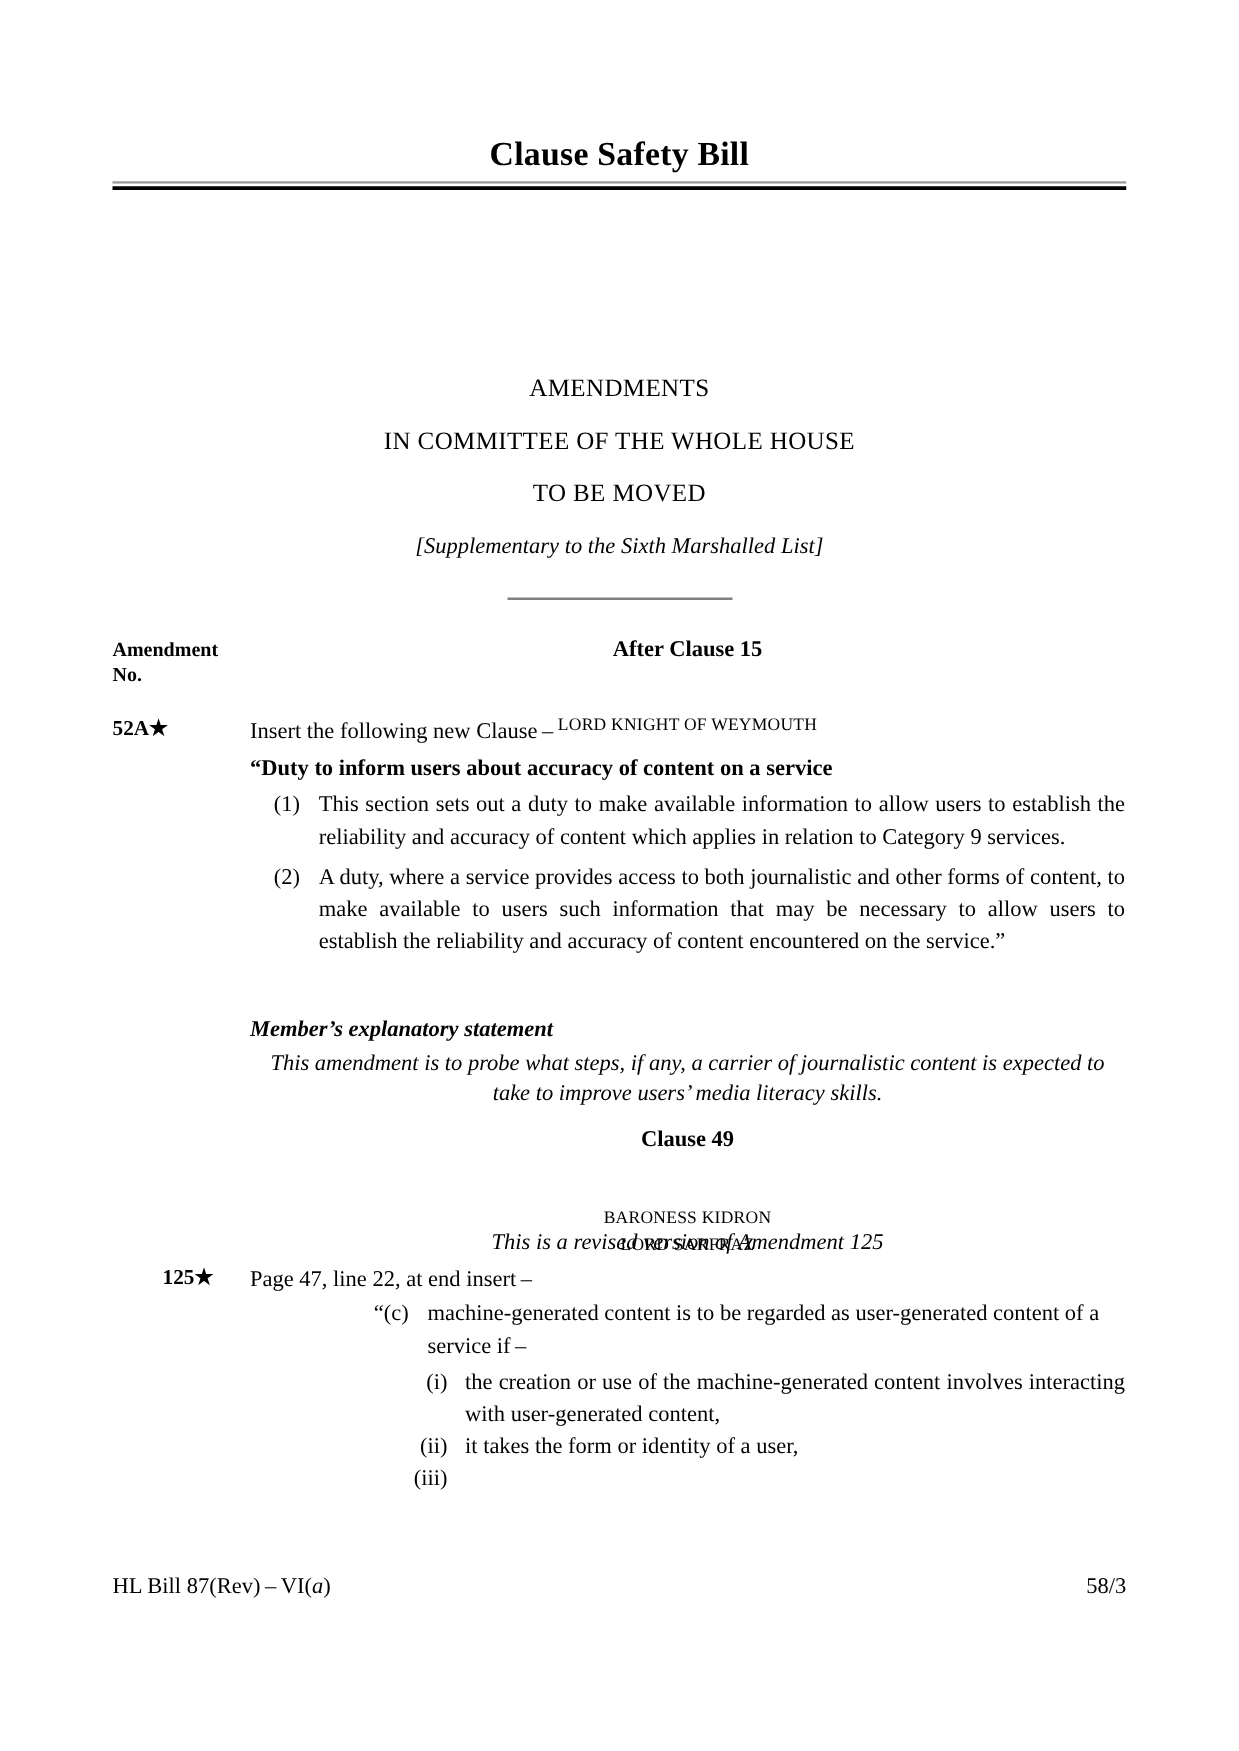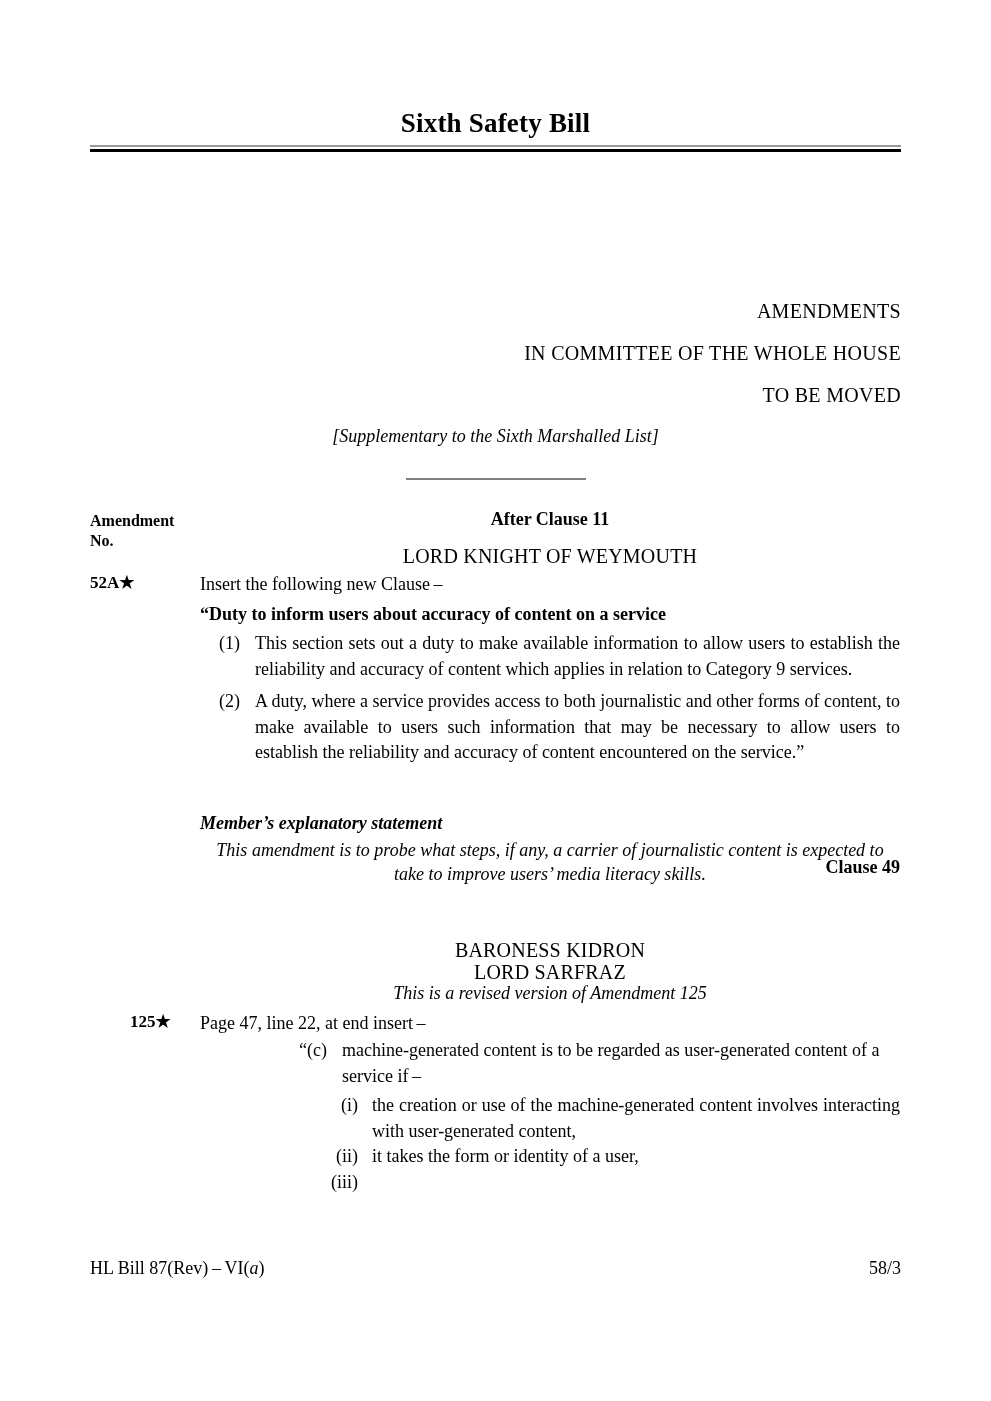--- a/index.html
+++ b/index.html
@@ -55,21 +55,20 @@
     position: absolute;
     left: 90px;
     top: 300px;
     width: 811px;
     text-align: center;
   }
   .head-line {
     font-size: 20px;
     letter-spacing: 0.3px;
     margin-bottom: 19px;
-    text-align: right;
   }
   .head-sub {
     font-size: 18px;
     font-style: italic;
     margin-top: 2px;
   }
   .sep-rule {
     width: 180px;
     height: 2px;
     background: #808080;
@@ -100,22 +99,23 @@
   .center-col {
     position: absolute;
     left: 200px;
     width: 700px;
     text-align: center;
   }
 
   .bold { font-weight: bold; }
   .ital { font-style: italic; }
   .caps-name {
-    font-size: 20px;
+    font-size: 14px;
     letter-spacing: 0.2px;
+    margin-top: 28px;
   }
   .clause-head {
     font-size: 18px;
     font-weight: bold;
   }
 
   
   .item {
     position: relative;
     padding-left: 55px;
@@ -184,41 +184,41 @@
     font-size: 18px;
   }
   .footer .left { float: left; }
   .footer .right { float: right; margin-left: 28px; }
 </style>
 </head>
 <body>
 
 <div class="page">
 
-  <div class="doc-title">Sixth Safety Bill</div>
+  <div class="doc-title">Clause Safety Bill</div>
   <div class="title-rules">
     <div class="rule-thin"></div>
     <div class="rule-gap"></div>
     <div class="rule-thick"></div>
   </div>
 
   <div class="head-block">
     <div class="head-line">AMENDMENTS</div>
     <div class="head-line">IN COMMITTEE OF THE WHOLE HOUSE</div>
     <div class="head-line">TO BE MOVED</div>
     <div class="head-sub">[Supplementary to the Sixth Marshalled List]</div>
     <div class="sep-rule"></div>
   </div>
 
   <div class="marker-small" style="top: 511px;">
     <div>Amendment</div>
     <div>No.</div>
   </div>
 
-  <div class="center-col clause-head" style="top: 509px;">After Clause 11</div>
+  <div class="center-col clause-head" style="top: 509px;">After Clause 15</div>
 
   <div class="center-col caps-name" style="top: 545px;">LORD KNIGHT OF WEYMOUTH</div>
 
   <div class="marker" style="top: 572px;">52A★</div>
 
   <div class="body-col" style="top: 572px;">Insert the following new Clause –</div>
 
   <div class="body-col bold" style="top: 602px;">“Duty to inform users about accuracy of content on a service</div>
 
   <div class="body-col" style="top: 631px;">
@@ -230,21 +230,21 @@
       <span class="num">(2)</span>
       <span>A duty, where a service provides access to both journalistic and other forms of content, to make available to users such information that may be necessary to allow users to establish the reliability and accuracy of content encountered on the service.”</span>
     </div>
   </div>
 
   <div class="body-col" style="top: 811px;">
     <div class="expl-title">Member’s explanatory statement</div>
     <div class="expl-body">This amendment is to probe what steps, if any, a carrier of journalistic content is expected to take to improve users’ media literacy skills.</div>
   </div>
 
-  <div class="center-col clause-head" style="top: 857px; text-align: right;">Clause 49</div>
+  <div class="center-col clause-head" style="top: 901px;">Clause 49</div>
 
   <div class="center-col caps-name" style="top: 961px;">LORD SARFRAZ</div>
 
   <div class="center-col caps-name" style="top: 939px;">BARONESS KIDRON</div>
 
   <div class="center-col ital" style="top: 983px; font-size:18px;">This is a revised version of Amendment 125</div>
 
   <div class="marker" style="top: 1011px; margin-left: 40px;">125★</div>
 
   <div class="body-col" style="top: 1011px;">Page 47, line 22, at end insert –</div>

